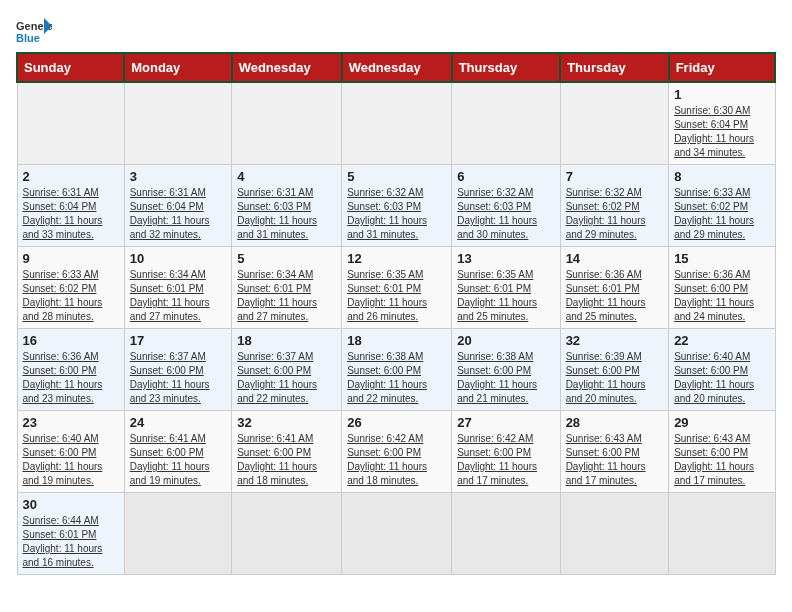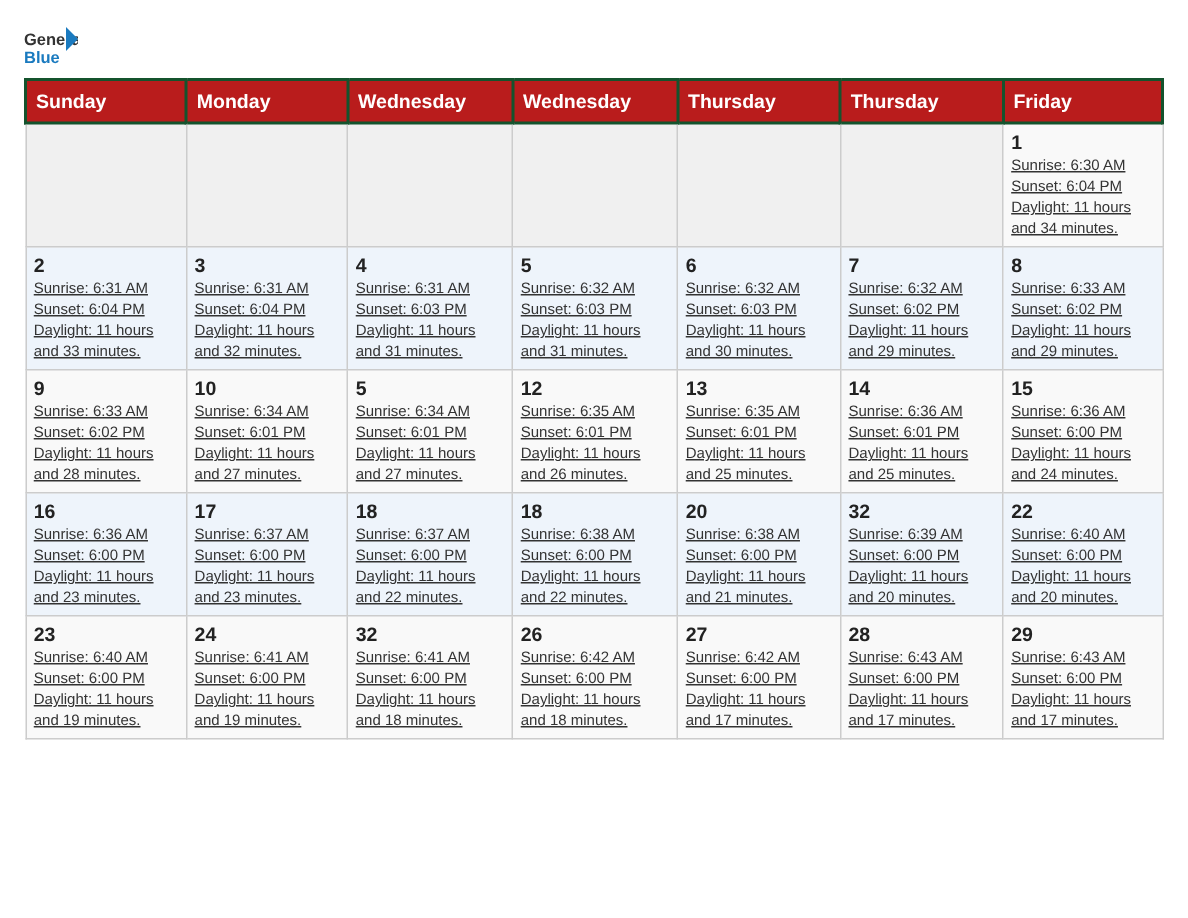--- a/index.html
+++ b/index.html
@@ -324,14 +324,29 @@
 and 17 minutes.</div>
         </td>
         <td>
           <span class="day-number">29</span>
           <div class="day-info" style="white-space: pre-line;">Sunrise: 6:43 AM
 Sunset: 6:00 PM
 Daylight: 11 hours
 and 17 minutes.</div>
         </td>
       </tr>
+      <tr class="row-shade">
+        <td>
+          <span class="day-number">30</span>
+          <div class="day-info" style="white-space: pre-line;">Sunrise: 6:44 AM
+Sunset: 6:01 PM
+Daylight: 11 hours
+and 16 minutes.</div>
+        </td>
+        <td class="empty">&nbsp;</td>
+        <td class="empty">&nbsp;</td>
+        <td class="empty">&nbsp;</td>
+        <td class="empty">&nbsp;</td>
+        <td class="empty">&nbsp;</td>
+        <td class="empty">&nbsp;</td>
+      </tr>
     </tbody>
 </table>
 
 </body></html>

